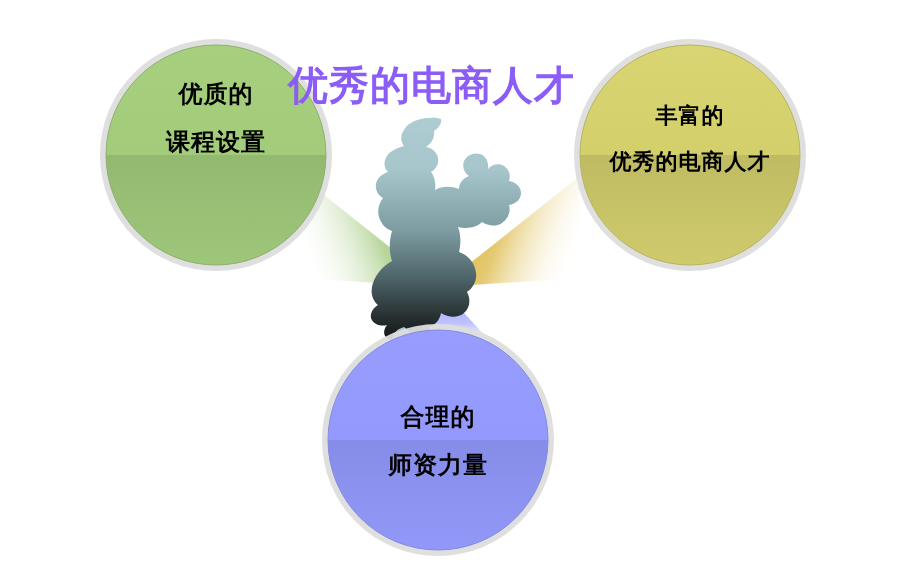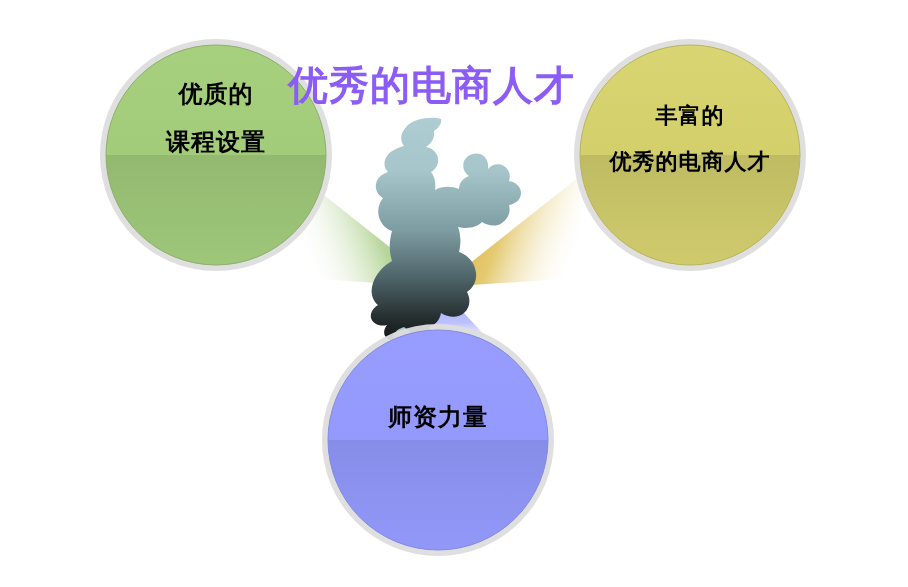--- a/index.html
+++ b/index.html
@@ -208,16 +208,17 @@
     <span class="ln1">优质的</span>
     <span class="ln2">课程设置</span>
   </div>
 
   <div class="node-label" id="label-yellow">
     <span class="ln1">丰富的</span>
     <span class="ln2">优秀的电商人才</span>
   </div>
 
   <div class="node-label" id="label-blue">
+    <span class="ln1">合理的</span>
     <span class="ln2">师资力量</span>
   </div>
 
 </div>
 
 </body></html>

